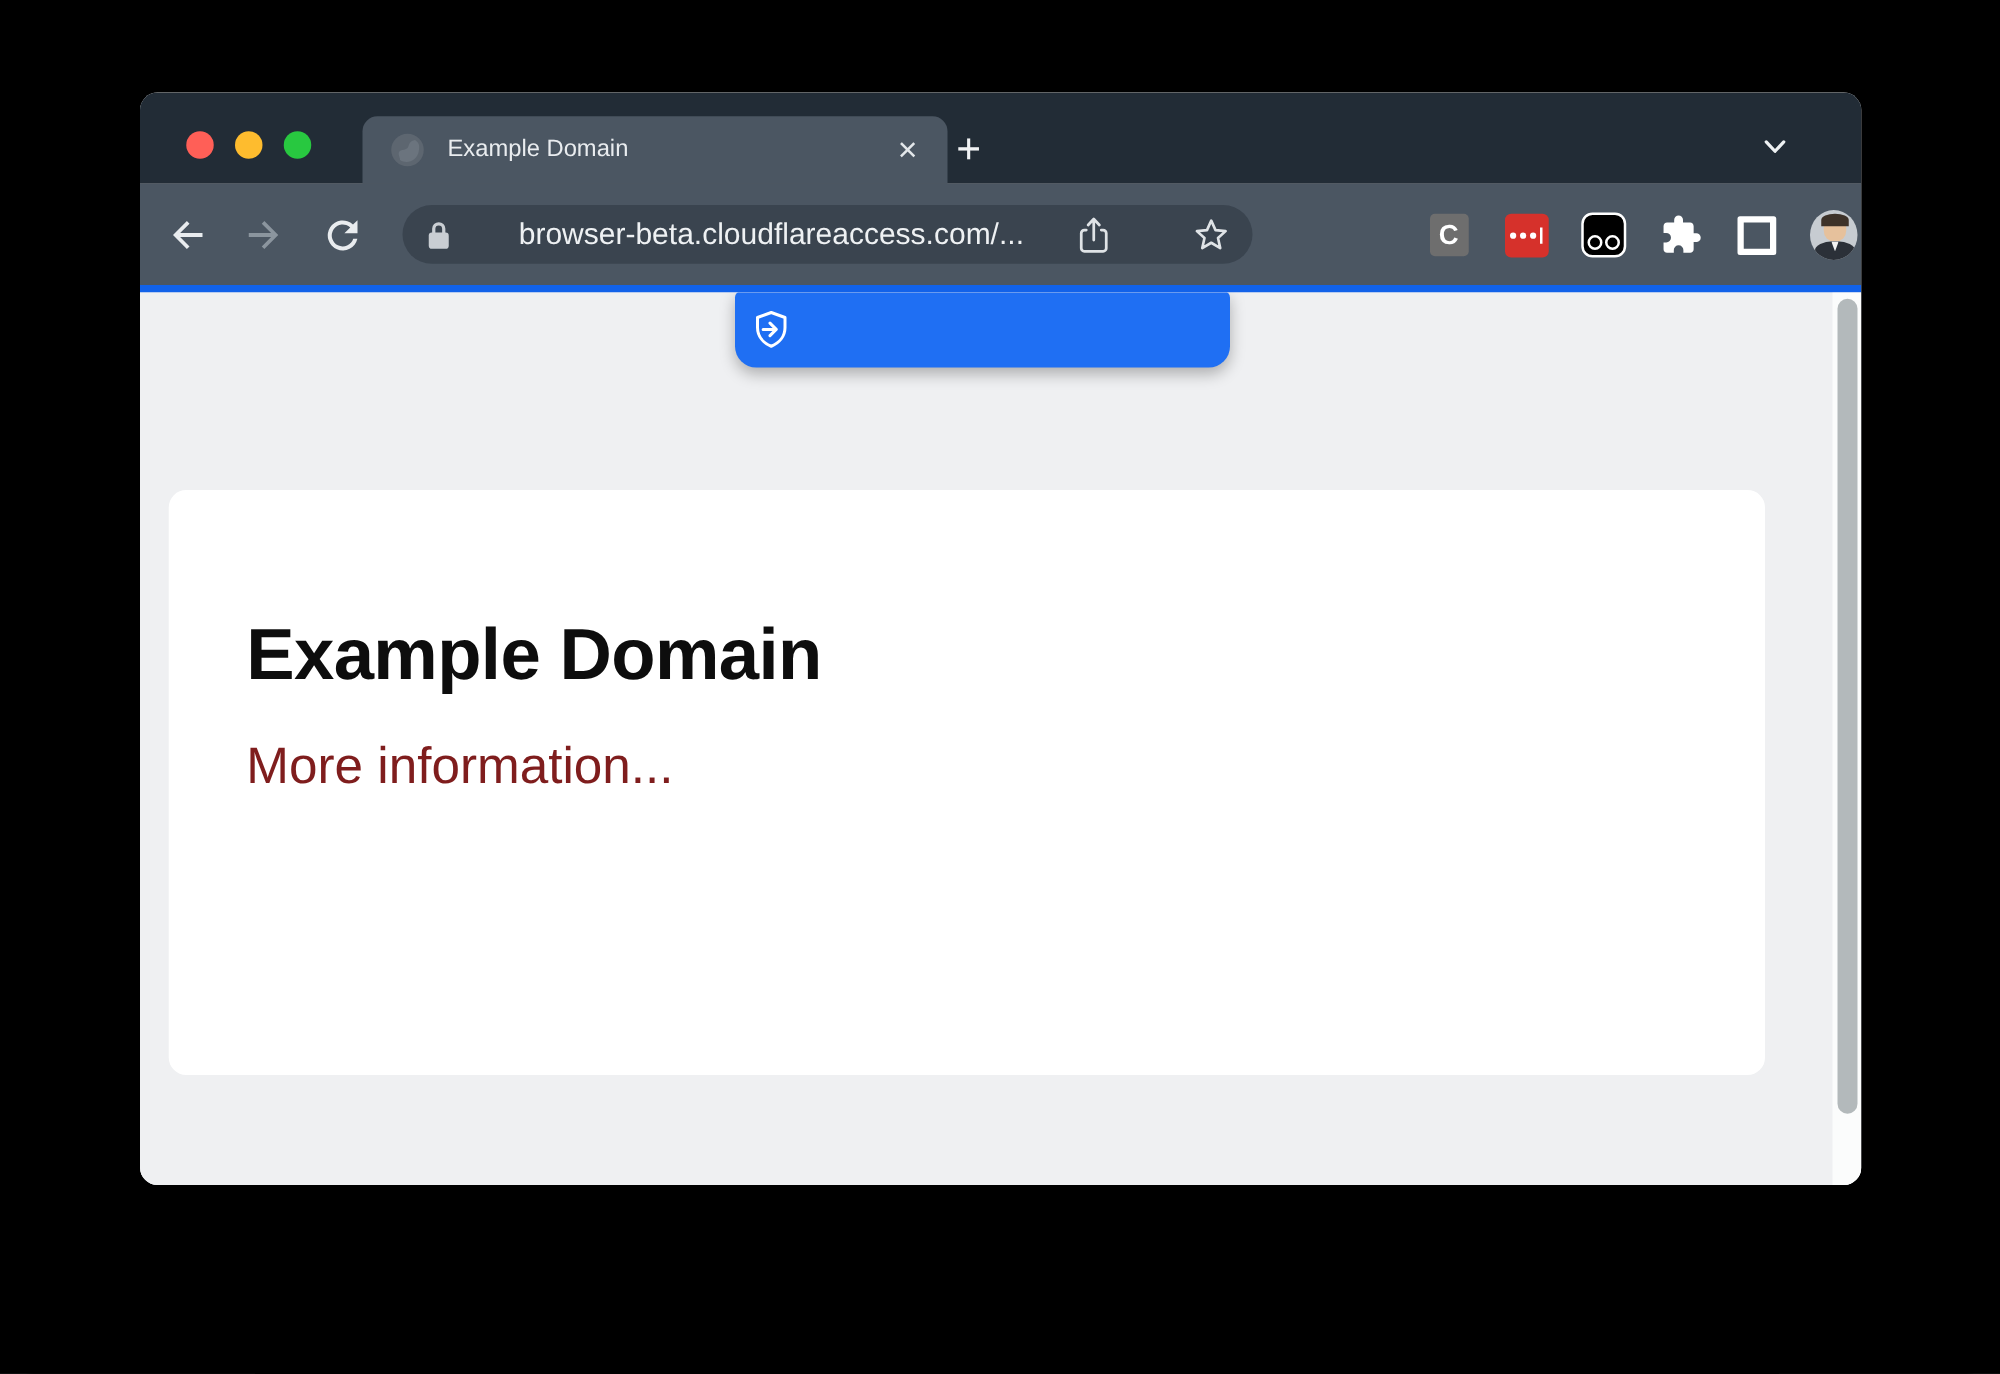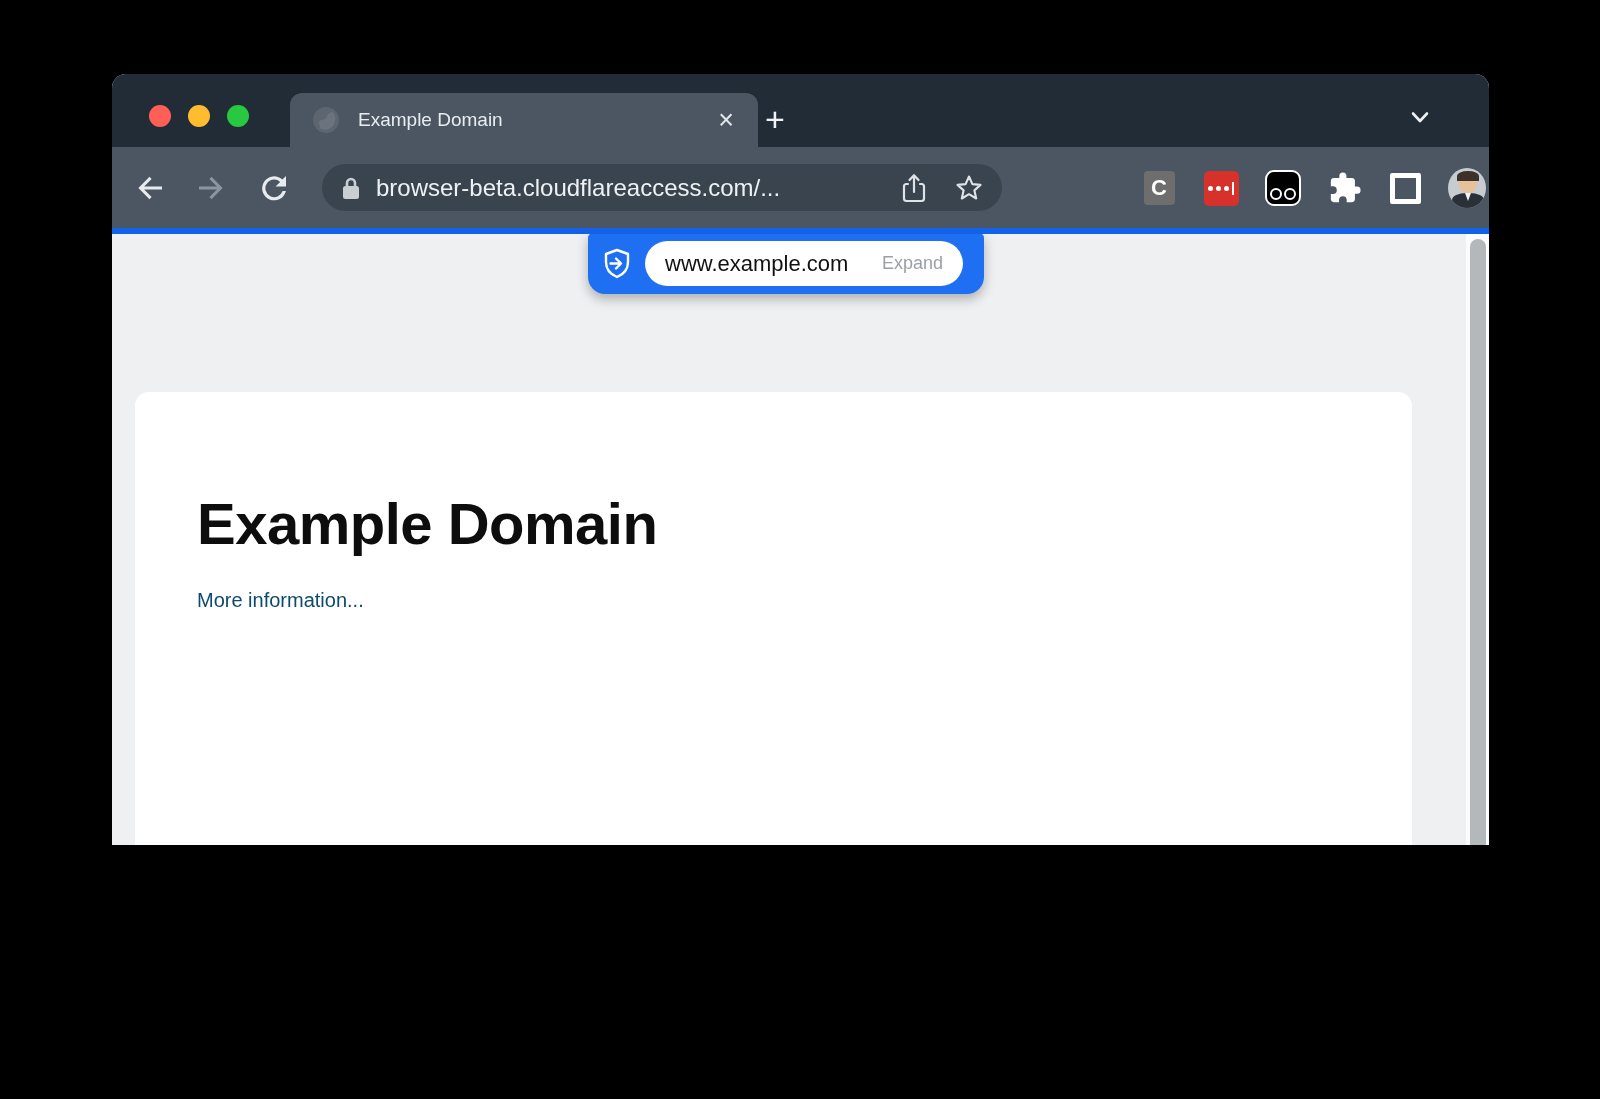--- a/index.html
+++ b/index.html
@@ -1,18 +1,18 @@
 <!DOCTYPE html>
 <html><head>
 <meta charset="utf-8">
 <style>
   * { margin: 0; padding: 0; box-sizing: border-box; }
   html, body { background: #000; }
   body { font-family: "Liberation Sans", sans-serif; }
-  #stage { position: relative; width: 1600px; height: 845px; background: #000; overflow: hidden; border-radius: 27px; }
+  #stage { position: relative; width: 1600px; height: 1099px; background: #000; overflow: hidden; border-radius: 27px; }
 
   
   .window {
     position: absolute; left: 112px; top: 74px; width: 1377px; height: 874px;
     border-radius: 14px; overflow: hidden; background: #eff0f2;
     display: flex; flex-direction: column;
   }
 
   
   .tabstrip { position: relative; height: 73px; background: #222c36; flex: 0 0 auto; }
@@ -42,21 +42,21 @@
   .toolbar { position: relative; height: 81px; background: #4b5662; flex: 0 0 auto; }
   .nav-icon { position: absolute; top: 24px; width: 34px; height: 34px; }
   .nav-icon svg { display: block; }
   .i-back { left: 21px; }
   .i-forward { left: 82px; }
   .i-reload { left: 145px; }
 
   .urlbar {
     position: absolute; left: 210px; top: 17px; width: 680px; height: 47px;
     background: #3a444f; border-radius: 24px;
-    display: flex; align-items: center; padding: 0 18px;
+    display: flex; align-items: center; padding: 0 18px; gap: 39px;
   }
   .lock { width: 22px; height: 26px; flex: 0 0 auto; }
   .url-text { color: #eef1f3; font-size: 24px; margin-left: 14px; flex: 1 1 auto; white-space: nowrap; overflow: hidden; }
   .share-icon { width: 28px; height: 32px; margin-right: 26px; flex: 0 0 auto; }
   .star-icon { width: 30px; height: 30px; flex: 0 0 auto; }
 
   .ext { position: absolute; top: 22px; width: 38px; height: 38px; display: flex; align-items: center; justify-content: center; }
   .ext-c { left: 1028px; }
   .ext-lastpass { left: 1090px; }
   .ext-goggles { left: 1152px; }
@@ -103,21 +103,21 @@
   .iso-domain { color: #111; font-size: 22px; flex: 1 1 auto; }
   .iso-expand { color: #9aa0a6; font-size: 18px; }
 
   .card {
     position: absolute; left: 23px; top: 158px; width: 1277px; height: 468px;
     background: #ffffff; border-radius: 14px;
     padding: 98px 70px 0 62px;
   }
   .card h1 { font-size: 58px; font-weight: bold; color: #0d0d0d; letter-spacing: -0.5px; }
   .card p { margin-top: 38px; font-size: 29px; line-height: 38px; color: #181818; max-width: 1150px; }
-  .card a { display: inline-block; margin-top: 32px; font-size: 20px; color: #0c4a6e; text-decoration: none; }
+  .card a { display: inline-block; margin-top: 32px; font-size: 41px; color: #7f1d1d; text-decoration: none; }
 
   .scroll-track { position: absolute; right: 0; top: 0; width: 23px; height: 100%; background: #fbfcfc; }
   .scroll-thumb { position: absolute; right: 3px; top: 5px; width: 16px; height: 652px; background: #b3b9bb; border-radius: 8px; }
 </style>
 </head>
 <body>
 
 <div id="stage">
   <div class="window">
 
@@ -216,24 +216,20 @@
 
     <div class="blue-line"></div>
 
     <div class="content">
 
       <div class="iso-pill">
         <svg class="iso-shield" viewBox="0 0 30 32">
           <path d="M15 2 l11 4 v8 c0 7-4.6 12.4-11 15 C8.6 26.4 4 21 4 14 V6 l11-4z" fill="none" stroke="#ffffff" stroke-width="2.4" stroke-linejoin="round"></path>
           <path d="M8.5 15.5 h9 M14 10.5 l5 5 -5 5" fill="none" stroke="#ffffff" stroke-width="2.4" stroke-linecap="round" stroke-linejoin="round"></path>
         </svg>
-        <div class="iso-inner">
-          <span class="iso-domain">www.example.com</span>
-          <span class="iso-expand">Expand</span>
-        </div>
       </div>
 
       <div class="card">
         <h1>Example Domain</h1>
         <a href="#">More information...</a>
       </div>
 
       <div class="scroll-track">
         <div class="scroll-thumb"></div>
       </div>

